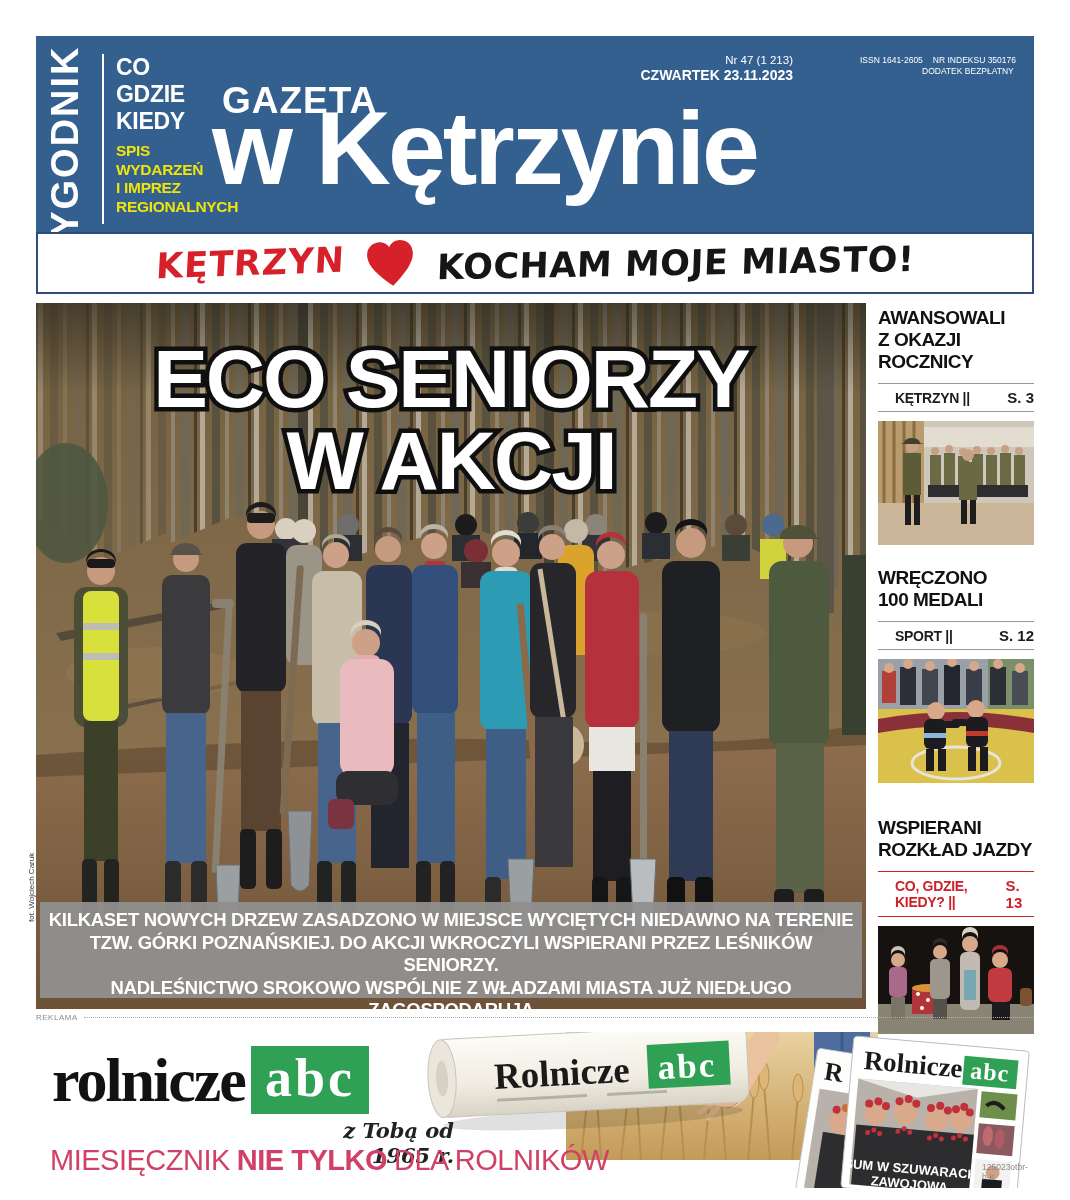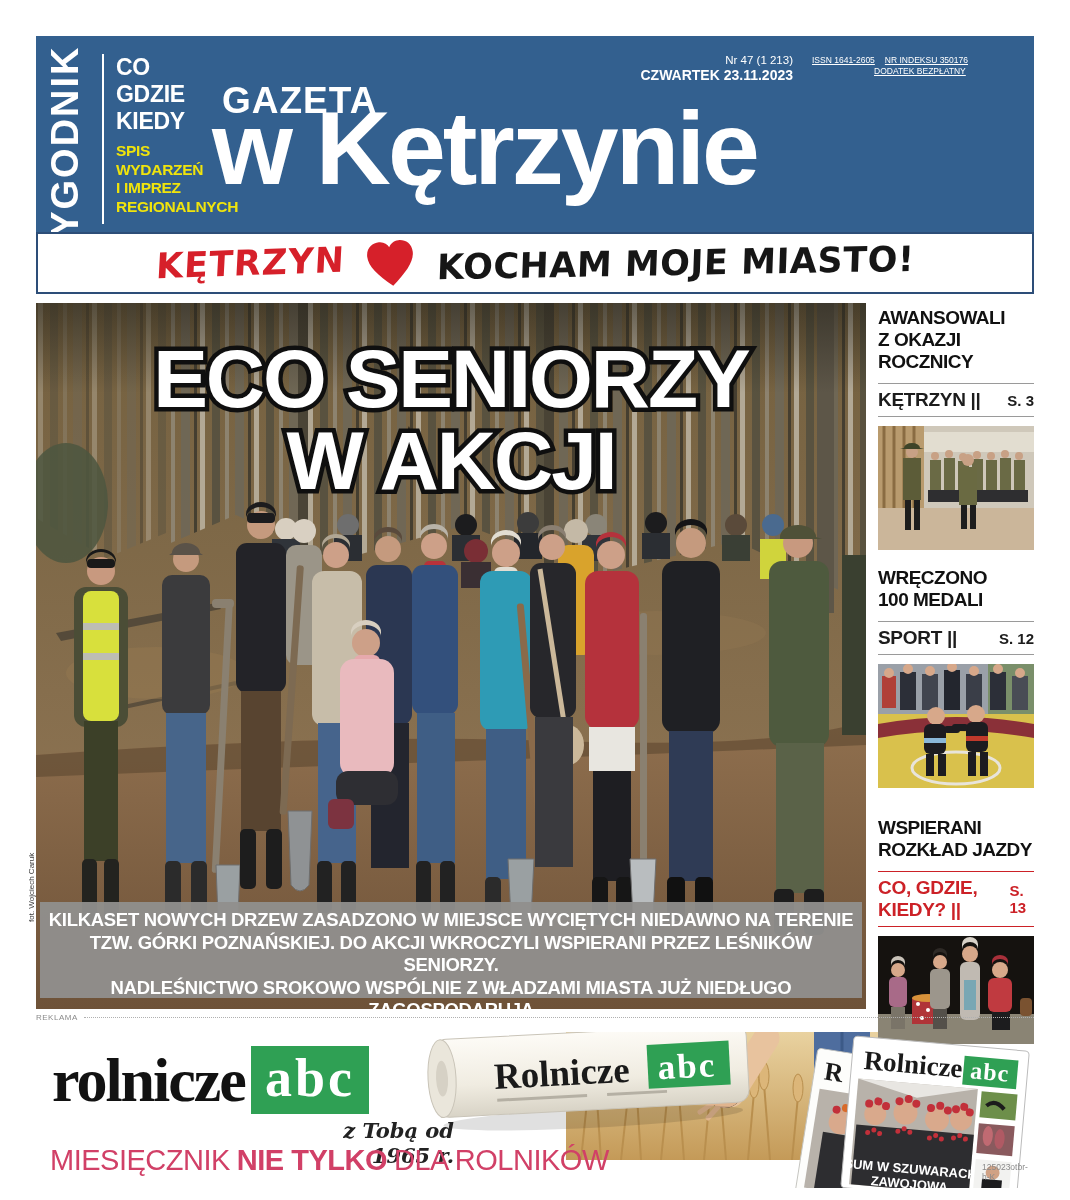--- a/index.html
+++ b/index.html
@@ -10,21 +10,21 @@
   .tygodnik{position:absolute;left:8px;top:44px;height:182px;writing-mode:vertical-rl;
             transform:rotate(180deg);font-size:38px;font-weight:800;color:#fff;letter-spacing:2px;}
   .mh-divider{position:absolute;left:66px;top:18px;width:2px;height:170px;background:#fff;}
   .cgk{position:absolute;left:80px;top:18px;color:#fff;font-size:23px;font-weight:800;line-height:27px;letter-spacing:-0.3px;}
   .spis{position:absolute;left:80px;top:106px;color:#f0e40c;font-size:15.5px;font-weight:800;line-height:18.5px;letter-spacing:-0.3px;}
   .gazeta{position:absolute;left:186px;top:44px;color:#fff;font-size:37px;font-weight:800;letter-spacing:1px;}
   .title-large{position:absolute;left:176px;top:52px;color:#fff;font-size:104px;font-weight:800;letter-spacing:-3px;line-height:120px;}
   .issue-block{position:absolute;left:592px;top:18px;width:165px;text-align:right;color:#fff;}
   .issue-number{font-size:11.5px;font-weight:400;}
   .issue-date{font-size:14px;font-weight:700;margin-top:1px;}
-  .issn-block{position:absolute;left:776px;top:19px;width:166px;color:#fff;font-size:8.5px;line-height:11px;text-decoration:underline;}
+  .issn-block{position:absolute;left:824px;top:19px;width:166px;color:#fff;font-size:8.5px;line-height:11px;}
   .issn-line span{margin-right:10px;}
   .issn-line span:last-child{margin-right:0;}
   .supplement{margin-left:62px;}
   
   .city-banner{position:absolute;left:36px;top:232px;width:998px;height:62px;background:#fff;
                border:2px solid #2d4e78;box-sizing:border-box;display:flex;align-items:center;justify-content:center;gap:20px;}
   .city-name{color:#d6202a;font-size:35px;font-weight:800;font-family:"DejaVu Sans",sans-serif;
              transform:rotate(-2deg) skewX(-5deg);letter-spacing:1px;}
   .heart{width:52px;height:48px;transform:rotate(-6deg);margin-top:2px;}
   .slogan{color:#161616;font-size:35px;font-weight:800;font-family:"DejaVu Sans",sans-serif;
@@ -36,21 +36,21 @@
   .caption div{font-size:18.5px;font-weight:700;line-height:22.5px;letter-spacing:-0.3px;}
   .photo-credit{position:absolute;left:27px;top:922px;width:100px;height:11px;font-size:8px;color:#3a3a3a;
                 transform:rotate(-90deg);transform-origin:0 0;white-space:nowrap;}
   
   .sidebar{position:absolute;left:878px;top:303px;width:156px;height:712px;}
   .story{position:absolute;left:0;width:156px;}
   .story h3{margin:0 0 10px 0;font-size:19px;line-height:22px;font-weight:800;color:#111;letter-spacing:-0.5px;}
   .rule{height:0;border-top:1.5px solid #9a9a9a;}
   .story.red .rule{border-top-color:#cc2127;}
   .sec-row{display:flex;justify-content:space-between;align-items:center;padding:5px 0;}
-  .sec-label{font-size:19px;font-weight:800;color:#1c1c1c;letter-spacing:-0.3px;}
+  .sec-label{font-size:14px;font-weight:800;color:#1c1c1c;letter-spacing:-0.3px;margin-left:17px;}
   .sec-page{font-size:15px;font-weight:800;color:#1c1c1c;}
   .story.red .sec-label,.story.red .sec-page{color:#cc2127;}
   .story svg{display:block;margin-top:9px;}
   
   .reklama-row{position:absolute;left:36px;top:1013px;width:998px;display:flex;align-items:center;gap:6px;}
   .reklama-label{font-size:8px;color:#8a8a8a;letter-spacing:0.5px;}
   .reklama-line{flex:1;border-top:1px dotted #b0b0b0;height:0;}
   .ad{position:absolute;left:36px;top:1032px;width:998px;height:156px;}
   .ad-art{position:absolute;left:0;top:0;}
   .logo-row{position:absolute;left:16px;top:14px;display:flex;align-items:center;z-index:2;}

